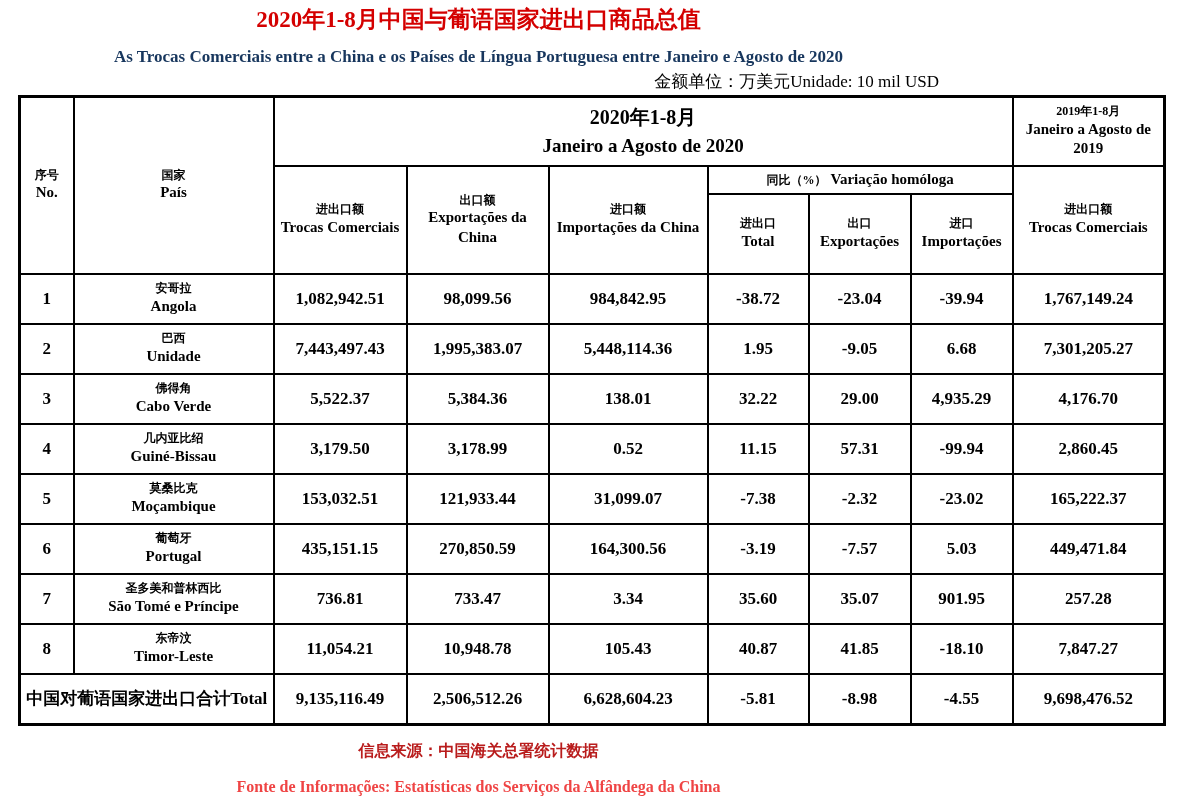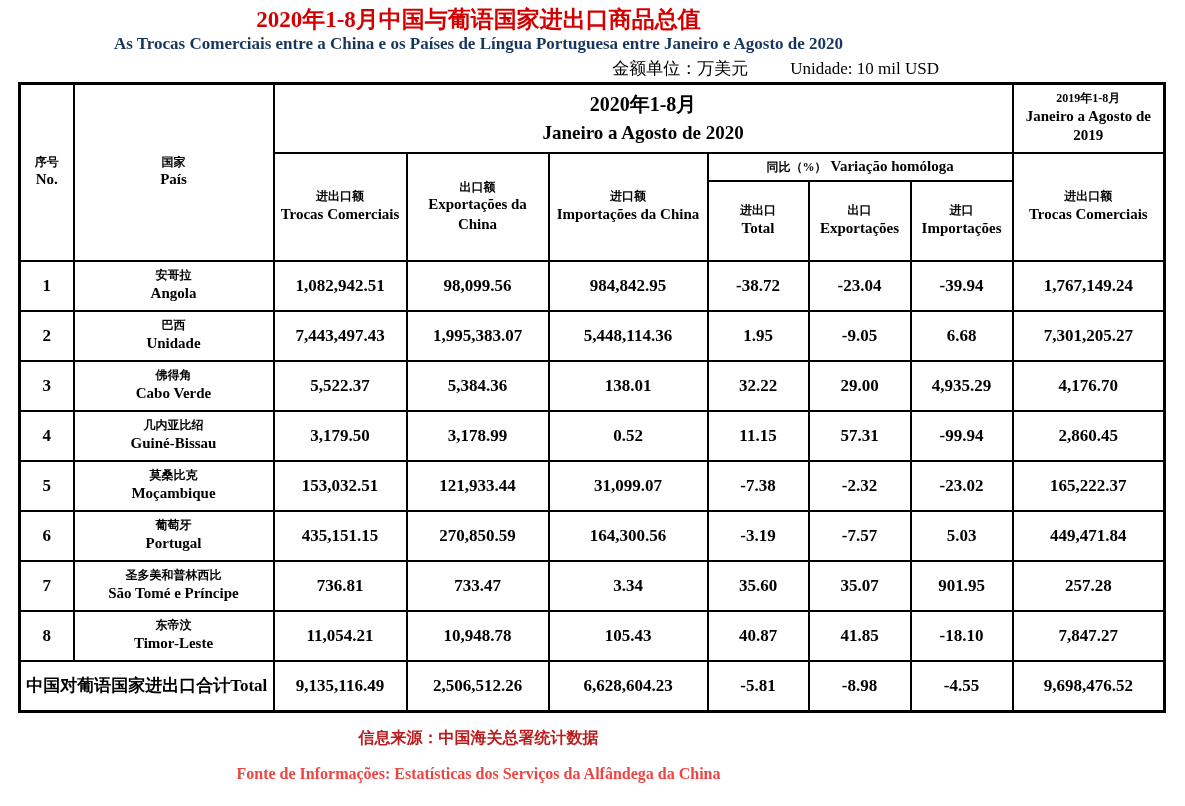--- a/index.html
+++ b/index.html
@@ -24,29 +24,30 @@
     font-weight: bold;
     color: #d40000;
     margin: 0;
     line-height: 1.2;
   }
   .doc-subtitle {
     text-align: center;
     font-size: 17px;
     font-weight: bold;
     color: #17365d;
+    margin-top: 13px;
     line-height: 1.2;
   }
   .unit-line {
     text-align: right;
     font-size: 17px;
     margin-top: 5px;
     line-height: 1.15;
   }
-  .unit-line .unit-pt { margin-left: 42px; }
+  .unit-line .unit-pt { }
 
   table.trade-table {
     border-collapse: collapse;
     table-layout: fixed;
     width: 1145px;
     margin-top: 3px;
     border: 3px solid #000;
   }
   .trade-table th, .trade-table td {
     border: 2px solid #000;

